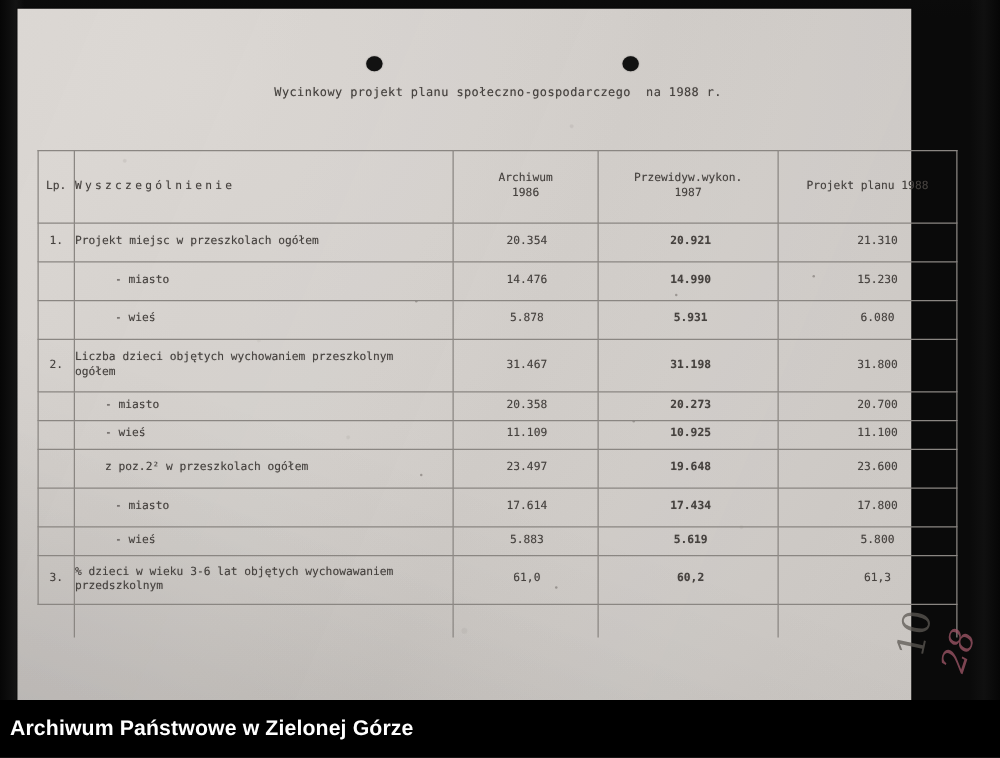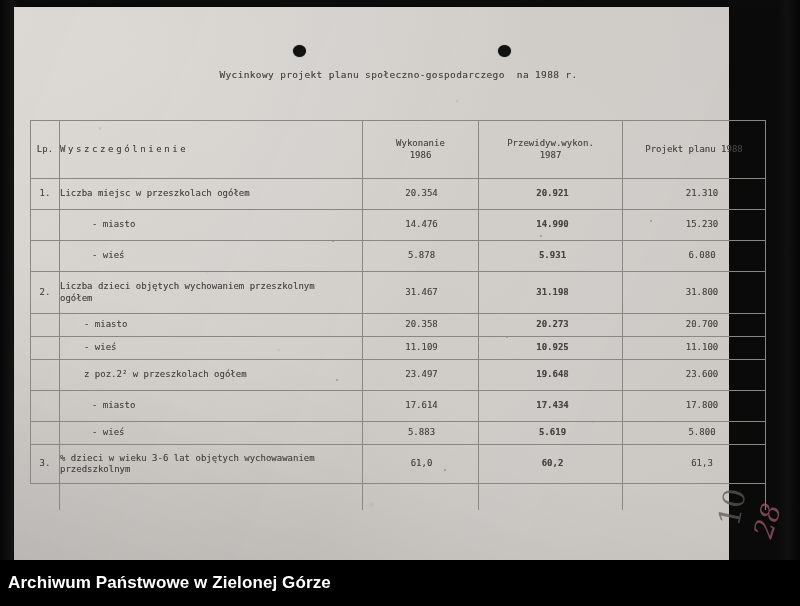--- a/index.html
+++ b/index.html
@@ -282,38 +282,38 @@
         </colgroup>
         <thead>
           <tr>
             <th class="head">
               <span>Lp.</span>
             </th>
             <th class="head head-desc">
               <span class="hd-sp">Wyszczególnienie</span>
             </th>
             <th class="head">
-              <span>Wykonanie</span>
+              <span>Archiwum</span>
               <span class="hd2">1986</span>
             </th>
             <th class="head">
               <span>Przewidyw.wykon.</span>
               <span class="hd2">1987</span>
             </th>
             <th class="head">
               <span>Projekt planu 1988</span>
             </th>
           </tr>
         </thead>
         <tbody>
 
           <tr class="r-med">
             <td class="lp">1.</td>
             <td class="desc">
-              <span>Liczba miejsc w przeszkolach ogółem</span>
+              <span>Projekt miejsc w przeszkolach ogółem</span>
             </td>
             <td class="num off1">20.354</td>
             <td class="num off2">20.921</td>
             <td class="num off3">21.310</td>
           </tr>
 
           <tr class="r-med">
             <td class="lp"></td>
             <td class="desc ind1">
               <span>- miasto</span>

